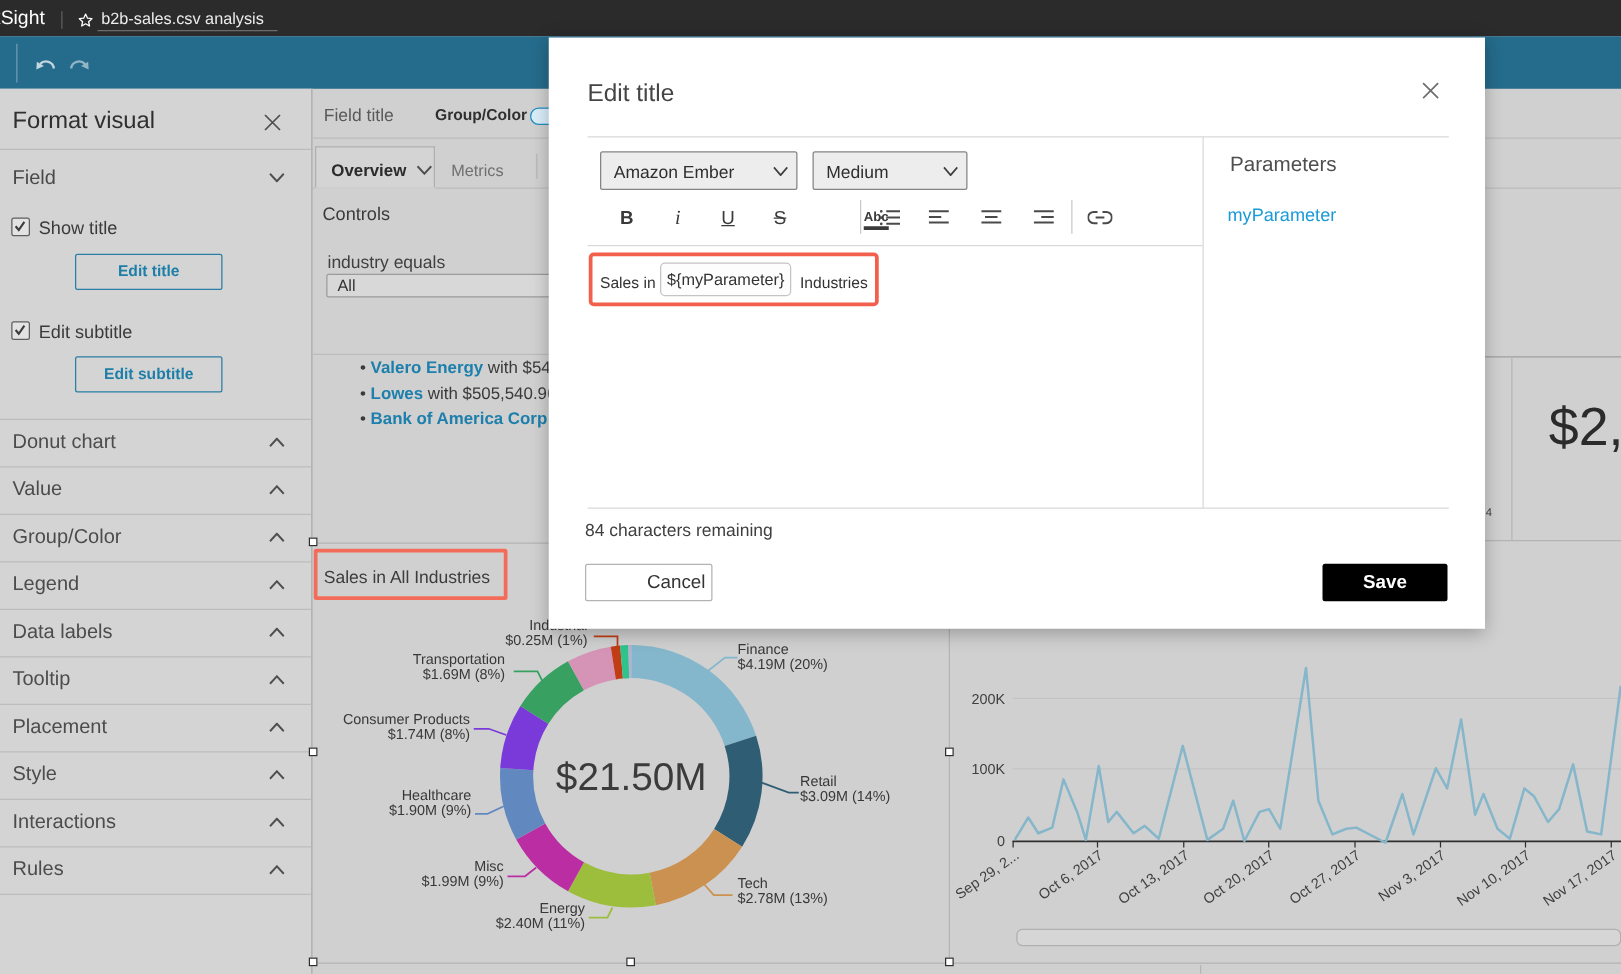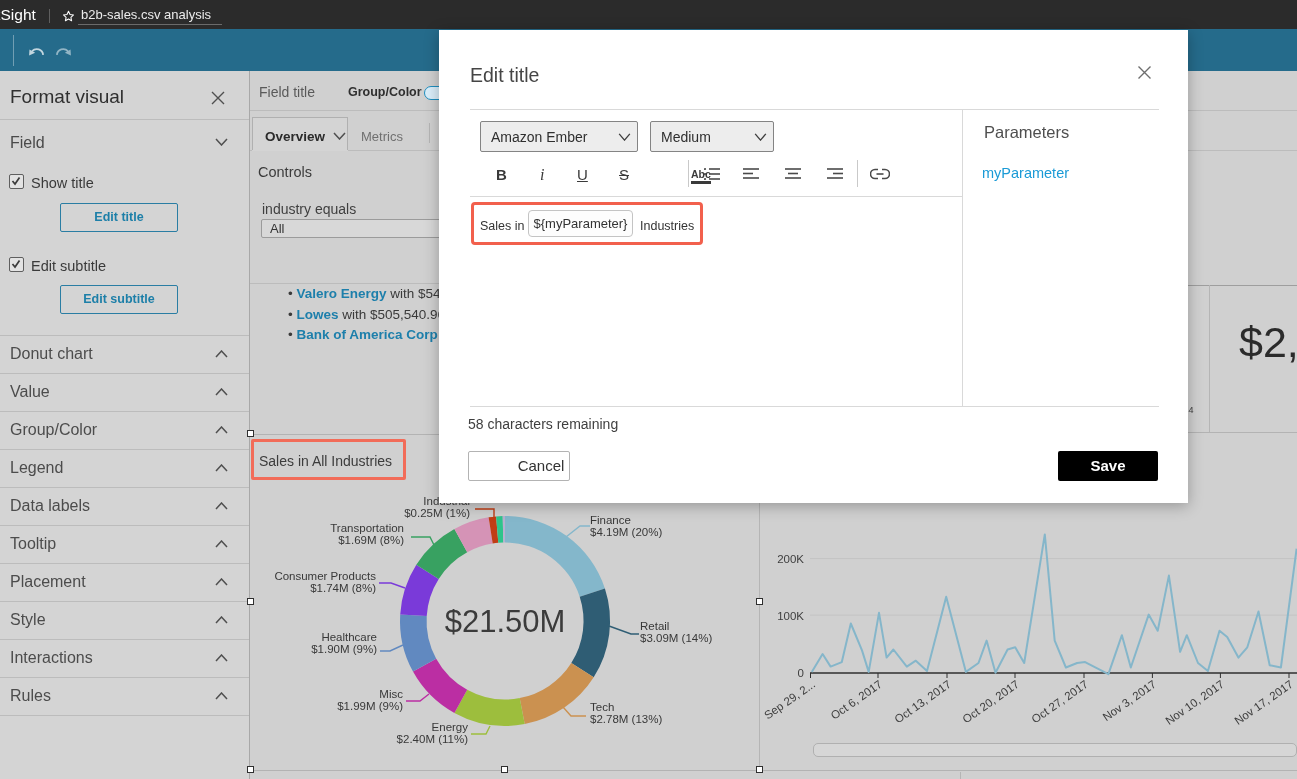--- a/index.html
+++ b/index.html
@@ -327,16 +327,16 @@
   </svg>
 
   <div class="abs" style="left:32px; top:172px; width:232px; height:43px; border:3px solid #f2604d; border-radius:4px;"></div>
   <div class="abs" style="left:41px; top:189px; font-size:12.5px; color:#333;">Sales in</div>
   <div class="abs" style="left:89px; top:180px; width:105px; height:27px; background:#fdfdfd; border:1px solid #c4c4c4; border-radius:4px; font-size:13px; color:#333; text-align:center; line-height:25px;">${myParameter}</div>
   <div class="abs" style="left:201px; top:189px; font-size:12.5px; color:#333;">Industries</div>
 
   <div class="abs" style="left:545px; top:93px; font-size:16.5px; color:#4f4f4f;">Parameters</div>
   <div class="abs" style="left:543px; top:135px; font-size:14.5px; color:#1a9ad6;">myParameter</div>
 
-  <div class="abs" style="left:29px; top:386px; font-size:14px; color:#3f3f3f;">58 characters remaining</div>
+  <div class="abs" style="left:29px; top:386px; font-size:14px; color:#3f3f3f;">84 characters remaining</div>
   <div class="abs" style="left:29px; top:421px; width:102px; height:30px; border:1px solid #b3b3b3; border-radius:2px; background:#fff; font-size:15px; color:#333; text-align:center; line-height:28px;padding-left:44px;">Cancel</div>
   <div class="abs" style="left:619px; top:421px; width:100px; height:30px; border-radius:2px; background:#000000; font-size:15px; font-weight:bold; color:#fff; text-align:center; line-height:30px;">Save</div>
 </div>
 
 </body></html>

